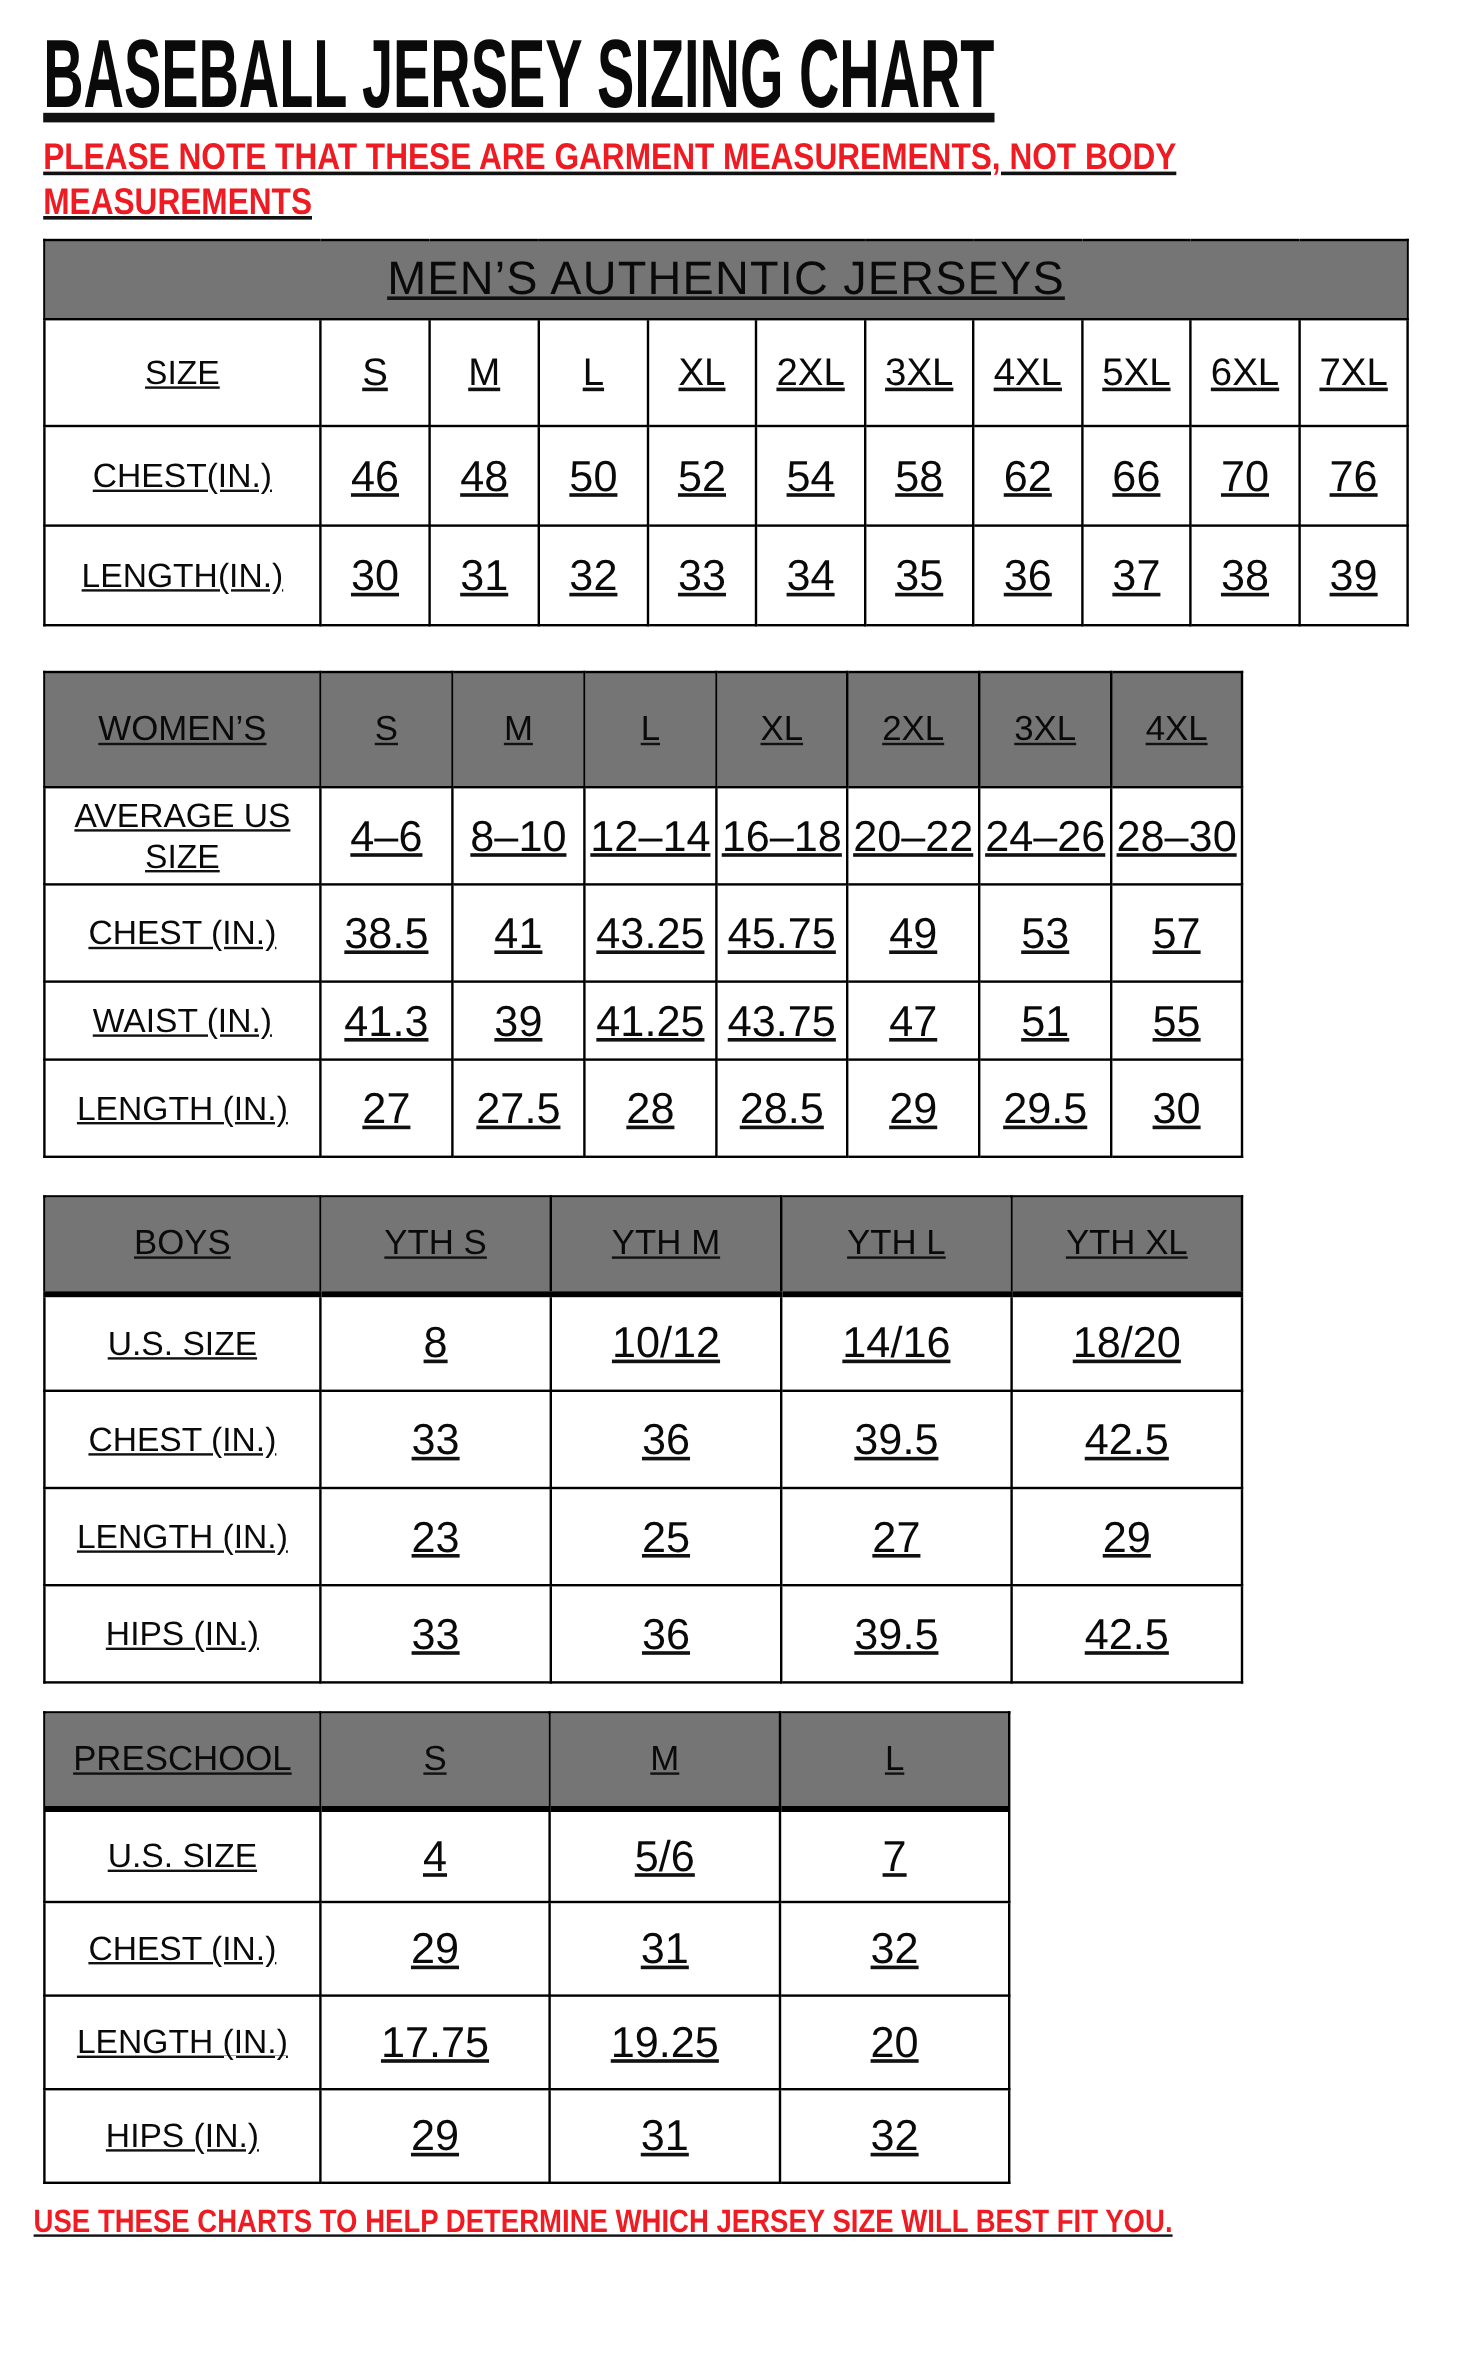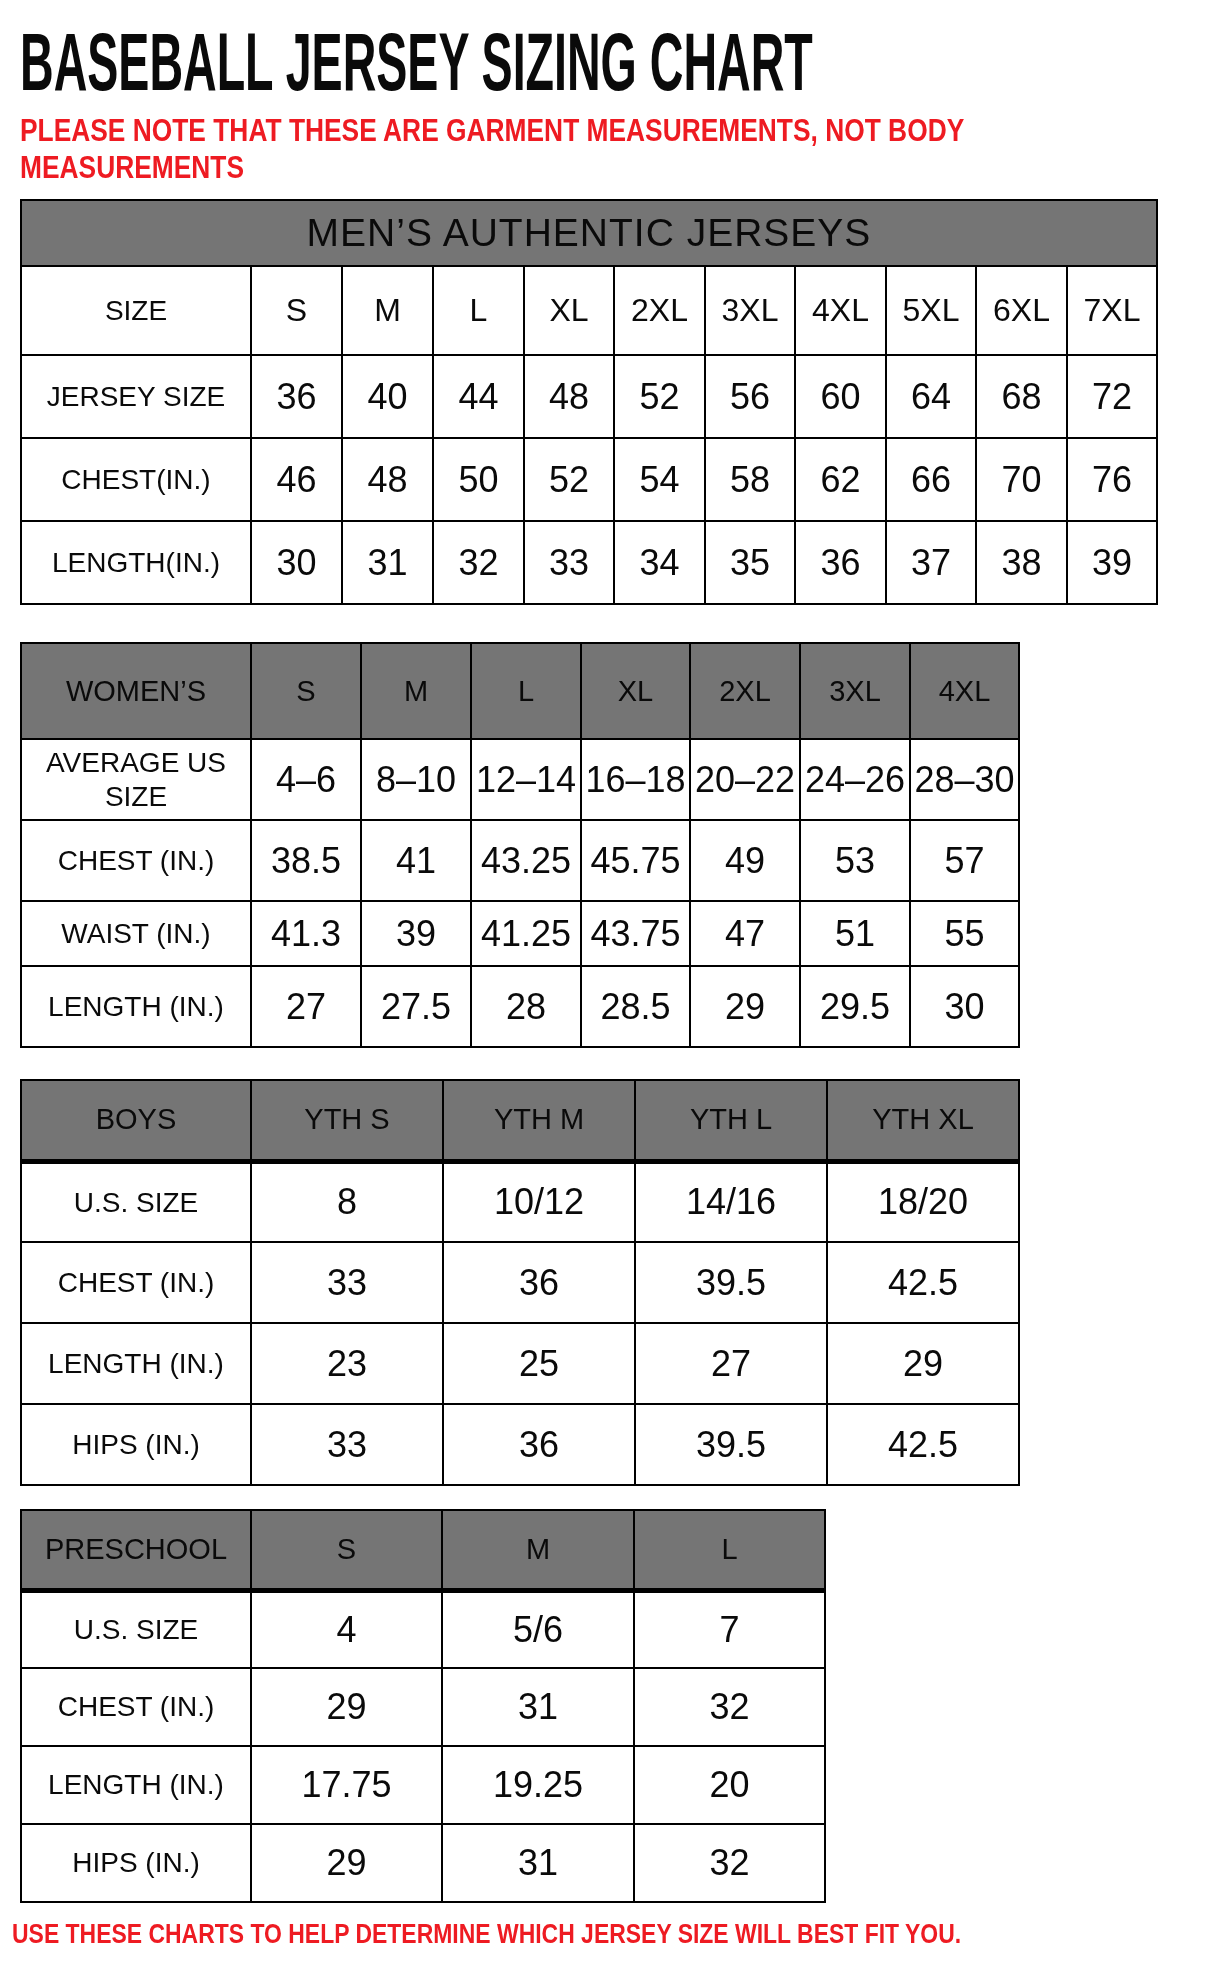--- a/index.html
+++ b/index.html
@@ -2,21 +2,21 @@
 <html><head>
 <meta charset="utf-8">
 <style>
   html,body { margin:0; padding:0; background:#ffffff; }
   body {
     width:1220px; height:1974px;
     color:#111111;
     font-family:"Liberation Sans","DejaVu Sans",sans-serif;
     overflow:hidden;
   }
-  .wrap { padding:22px 0 0 20px; }
+  .wrap { padding:22px 0 0 36px;text-decoration:underline; }
 
   
   .title {
     margin:0;
     font-size:81px; line-height:81px; font-weight:bold;
     color:#0a0a0a; white-space:nowrap;
     transform:scaleX(0.575); transform-origin:0 0;
   }
 
   
@@ -94,33 +94,20 @@
       <td class="szh">L</td>
       <td class="szh">XL</td>
       <td class="szh">2XL</td>
       <td class="szh">3XL</td>
       <td class="szh">4XL</td>
       <td class="szh">5XL</td>
       <td class="szh">6XL</td>
       <td class="szh">7XL</td>
     </tr>
     <tr style="height:83px">
-      <td class="lbl">JERSEY SIZE</td>
-      <td class="num">36</td>
-      <td class="num">40</td>
-      <td class="num">44</td>
-      <td class="num">48</td>
-      <td class="num">52</td>
-      <td class="num">56</td>
-      <td class="num">60</td>
-      <td class="num">64</td>
-      <td class="num">68</td>
-      <td class="num">72</td>
-    </tr>
-    <tr style="height:83px">
       <td class="lbl">CHEST(IN.)</td>
       <td class="num">46</td>
       <td class="num">48</td>
       <td class="num">50</td>
       <td class="num">52</td>
       <td class="num">54</td>
       <td class="num">58</td>
       <td class="num">62</td>
       <td class="num">66</td>
       <td class="num">70</td>

